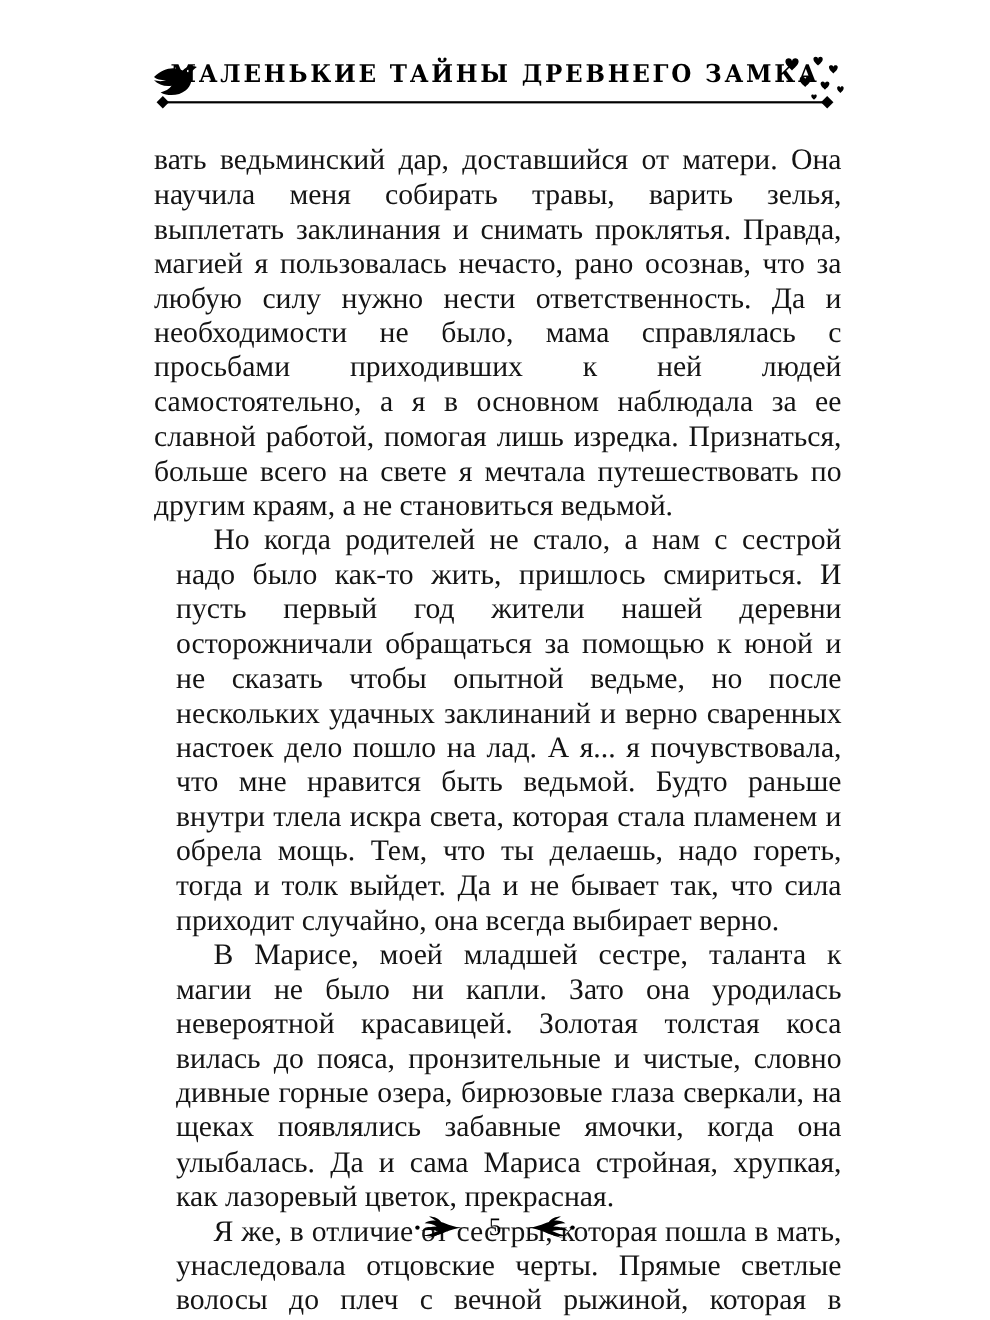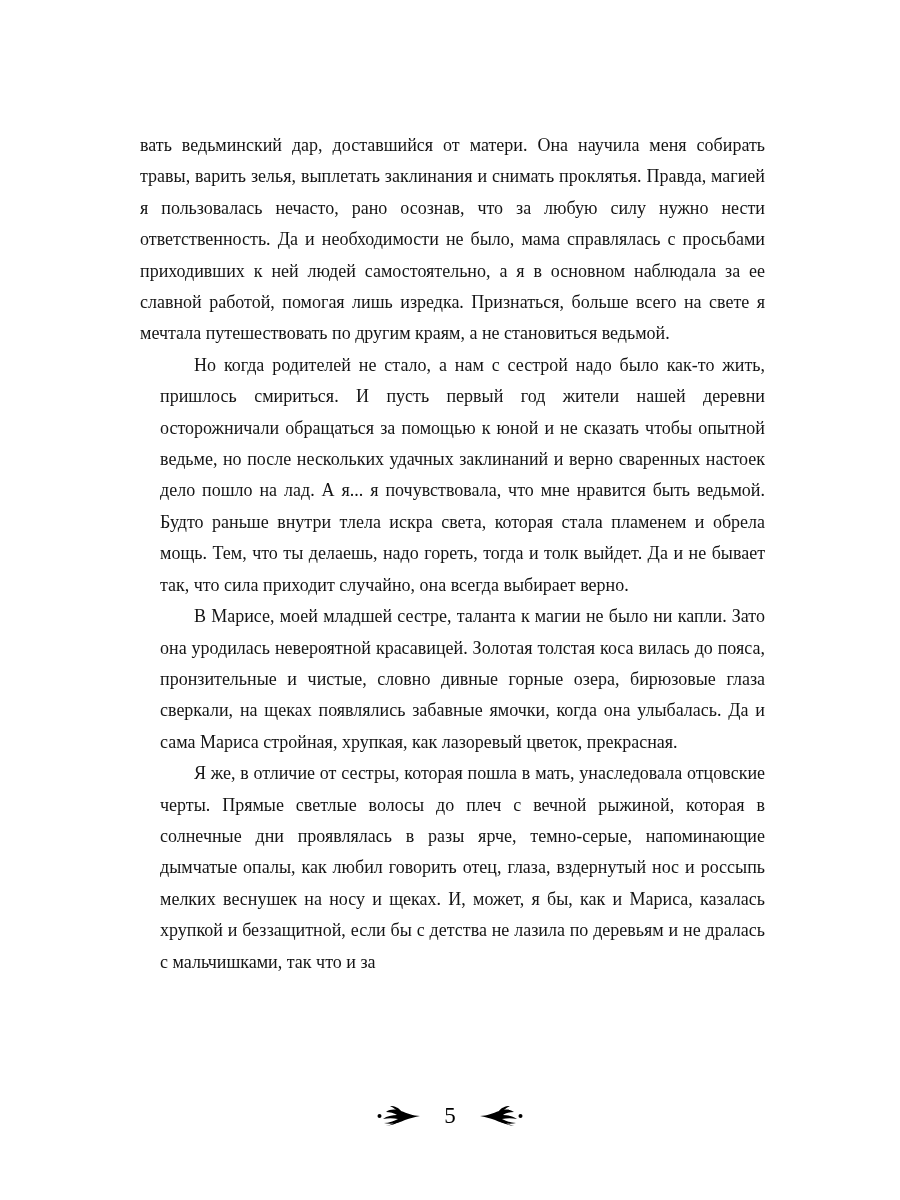--- a/index.html
+++ b/index.html
@@ -94,21 +94,21 @@
   
   .content {
     position: absolute;
     top: 130px;
     left: 140px;
     width: 625px;
   }
 
   .content p {
     margin: 0;
-    font-size: 18px;
+    font-size: 27px;
     line-height: 31.4px;
     text-align: justify;
     text-justify: inter-word;
     hyphens: manual;
     color: #141414;
   }
   .content p + p { margin-top: 0; }
   .content p.indent { text-indent: 34px; margin-left: 20px; }
 
   
@@ -139,20 +139,47 @@
     color: #000;
   }
   .flourish svg { display: block; }
   .flourish.right { transform: scaleX(-1); }
 </style>
 </head>
 <body>
 
 <div class="page">
 
+  <div class="header">
+
+    <div class="bird-icon">
+      <svg viewBox="0 0 44 36" width="44" height="36" aria-hidden="true">
+        <path fill="currentColor" d="M2 14 C10 6 20 4 28 8 C32 4 37 3 41 5 C38 7 36 9 35 12 C37 16 36 22 31 26 C25 31 15 32 8 28 C12 27 16 25 18 22 C12 23 6 21 2 17 C6 18 10 18 13 17 C8 17 4 16 2 14 Z"></path>
+        <circle cx="33" cy="8.5" r="1.1" fill="#fff"></circle>
+      </svg>
+    </div>
+
+    <div class="running-title">МАЛЕНЬКИЕ ТАЙНЫ ДРЕВНЕГО ЗАМКА</div>
+
+    <div class="hearts-icon">
+      <svg viewBox="0 0 74 46" width="74" height="46" aria-hidden="true">
+        <g fill="currentColor">
+          <path d="M20 6 C20 2 26 2 26 6 C26 9 22 12 20 14 C18 12 14 9 14 6 C14 2 20 2 20 6 Z"></path>
+          <path d="M42 3 C42 0 47 0 47 3 C47 6 44 8 42 10 C40 8 37 6 37 3 C37 0 42 0 42 3 Z" transform="translate(8,1) scale(0.85)"></path>
+          <path d="M58 10 C58 7 63 7 63 10 C63 13 60 15 58 17 C56 15 53 13 53 10 C53 7 58 7 58 10 Z" transform="scale(0.8) translate(14,4)"></path>
+          <path d="M32 22 C32 19 37 19 37 22 C37 25 34 27 32 29 C30 27 27 25 27 22 C27 19 32 19 32 22 Z"></path>
+          <path d="M50 26 C50 23.5 54 23.5 54 26 C54 28.5 51.5 30 50 31.5 C48.5 30 46 28.5 46 26 C46 23.5 50 23.5 50 26 Z"></path>
+          <path d="M64 30 C64 28 67 28 67 30 C67 32 65.5 33 64 34.5 C62.5 33 61 32 61 30 C61 28 64 28 64 30 Z"></path>
+          <path d="M40 37 C40 35.5 42.5 35.5 42.5 37 C42.5 38.6 41.2 39.5 40 40.6 C38.8 39.5 37.5 38.6 37.5 37 C37.5 35.5 40 35.5 40 37 Z"></path>
+        </g>
+      </svg>
+    </div>
+
+    <div class="header-rule"></div>
+  </div>
 
   <div class="content">
     <p>вать ведьминский дар, доставшийся от матери. Она научила меня собирать травы, варить зелья, выплетать заклинания и снимать проклятья. Правда, магией я пользовалась нечасто, рано осознав, что за любую силу нужно нести ответственность. Да и необходимости не было, мама справлялась с просьбами приходивших к ней людей самостоятельно, а я в основном наблюдала за ее славной работой, помогая лишь изредка. Признаться, больше всего на свете я мечтала путешествовать по другим краям, а не становиться ведьмой.</p>
     <p class="indent">Но когда родителей не стало, а нам с сестрой надо было как-то жить, пришлось смириться. И пусть первый год жители нашей деревни осторожничали обращаться за помощью к юной и не сказать чтобы опытной ведьме, но после нескольких удачных заклинаний и верно сваренных настоек дело пошло на лад. А я... я почувствовала, что мне нравится быть ведьмой. Будто раньше внутри тлела искра света, которая стала пламенем и обрела мощь. Тем, что ты делаешь, надо гореть, тогда и толк выйдет. Да и не бывает так, что сила приходит случайно, она всегда выбирает верно.</p>
     <p class="indent">В Марисе, моей младшей сестре, таланта к магии не было ни капли. Зато она уродилась невероятной красавицей. Золотая толстая коса вилась до пояса, пронзительные и чистые, словно дивные горные озера, бирюзовые глаза сверкали, на щеках появлялись забавные ямочки, когда она улыбалась. Да и сама Мариса стройная, хрупкая, как лазоревый цветок, прекрасная.</p>
     <p class="indent">Я же, в отличие от сестры, которая пошла в мать, унаследовала отцовские черты. Прямые светлые волосы до плеч с вечной рыжиной, которая в солнечные дни проявлялась в разы ярче, темно-серые, напоминающие дымчатые опалы, как любил говорить отец, глаза, вздернутый нос и россыпь мелких веснушек на носу и щеках. И, может, я бы, как и Мариса, казалась хрупкой и беззащитной, если бы с детства не лазила по деревьям и не дралась с мальчишками, так что и за</p>
   </div>
 
   <div class="footer">
     <div class="footer-inner">

